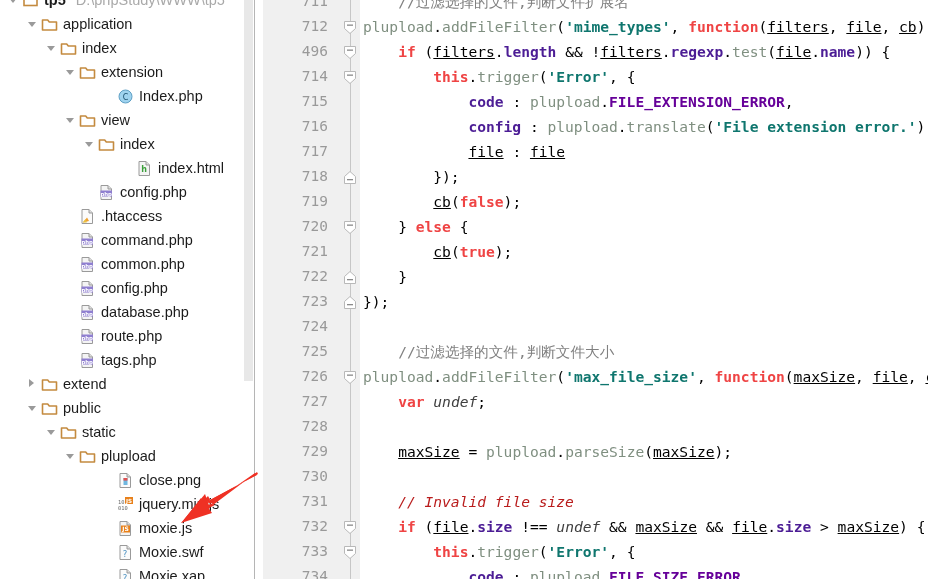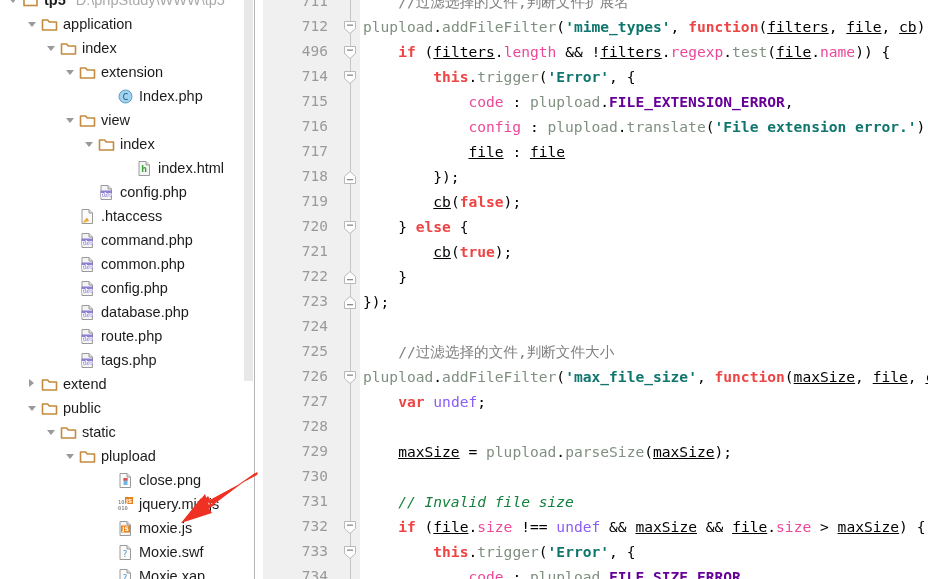--- a/index.html
+++ b/index.html
@@ -171,26 +171,26 @@
   .foldrow { height: 25px; position: relative; }
   .fold-marker {
     position: absolute;
     left: 3px; top: 6px;
     width: 14px; height: 13px;
   }
   .t-obj     { color: #7f8f80; }
   .t-method  { color: #7f8f80; }
   .t-kw      { color: #ef4444; font-weight: bold; }
   .t-str     { color: #0f766e; font-weight: bold; }
-  .t-cmt     { color: #15803d; font-style: italic; }
+  .t-cmt     { color: #b91c1c; font-style: italic; }
   .t-cmt-cn  { color: #808080; }
   .t-const   { color: #660099; font-weight: bold; }
   .t-param   { color: #000000; text-decoration: underline; }
-  .t-field   { color: #ec4899; font-weight: normal; }
-  .t-undef   { color: #8b5cf6; }
+  .t-field   { color: #4c1d95; font-weight: bold; }
+  .t-undef   { color: #404040; font-style: italic; }
 </style>
 </head>
 <body>
 
 <div id="app">
 
   <div id="tree-pane">
     <div id="tree-list">
         <div class="tree-row">
           <span style="width: 6px; flex: 0 0 6px;"></span>

